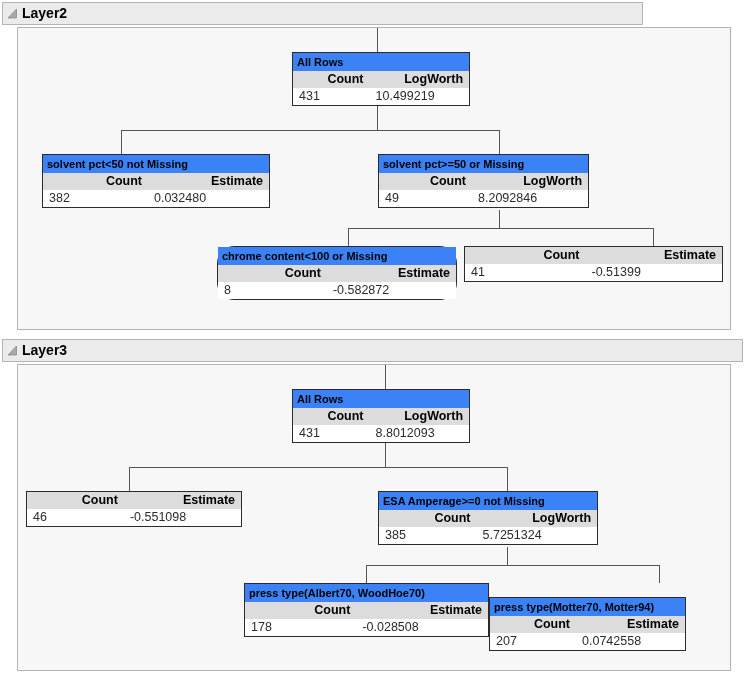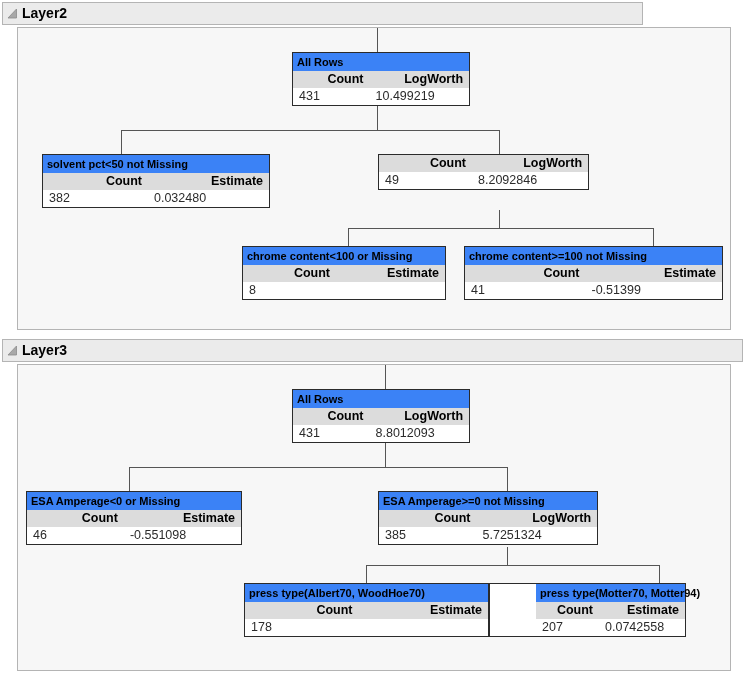--- a/index.html
+++ b/index.html
@@ -163,47 +163,48 @@
           <div class="col-val">382</div>
         </div>
         <div class="node-col">
           <div class="col-head">Estimate</div>
           <div class="col-val">0.032480</div>
         </div>
       </div>
     </div>
 
     <div class="node" style="left:360px; top:126px; width:211px;">
+      <div class="node-title">solvent pct&gt;=50 or Missing</div>
       <div class="node-cols">
         <div class="node-col">
           <div class="col-head">Count</div>
           <div class="col-val">49</div>
         </div>
         <div class="node-col">
           <div class="col-head">LogWorth</div>
           <div class="col-val">8.2092846</div>
         </div>
       </div>
     </div>
 
-    <div class="node" style="left:224px; top:218px; width:204px;">
+    <div class="node" style="left:199px; top:218px; width:240px;border-radius:17px;">
       <div class="node-title">chrome content&lt;100 or Missing</div>
       <div class="node-cols">
         <div class="node-col">
           <div class="col-head">Count</div>
           <div class="col-val">8</div>
         </div>
         <div class="node-col">
           <div class="col-head">Estimate</div>
+          <div class="col-val">-0.582872</div>
         </div>
       </div>
     </div>
 
     <div class="node" style="left:446px; top:218px; width:259px;">
-      <div class="node-title">chrome content&gt;=100 not Missing</div>
       <div class="node-cols">
         <div class="node-col">
           <div class="col-head">Count</div>
           <div class="col-val">41</div>
         </div>
         <div class="node-col">
           <div class="col-head">Estimate</div>
           <div class="col-val">-0.51399</div>
         </div>
       </div>
@@ -240,21 +241,20 @@
           <div class="col-val">431</div>
         </div>
         <div class="node-col">
           <div class="col-head">LogWorth</div>
           <div class="col-val">8.8012093</div>
         </div>
       </div>
     </div>
 
     <div class="node" style="left:8px; top:126px; width:216px;">
-      <div class="node-title">ESA Amperage&lt;0 or Missing</div>
       <div class="node-cols">
         <div class="node-col">
           <div class="col-head">Count</div>
           <div class="col-val">46</div>
         </div>
         <div class="node-col">
           <div class="col-head">Estimate</div>
           <div class="col-val">-0.551098</div>
         </div>
       </div>
@@ -276,25 +276,26 @@
 
     <div class="node" style="left:226px; top:218px; width:245px;">
       <div class="node-title">press type(Albert70, WoodHoe70)</div>
       <div class="node-cols">
         <div class="node-col">
           <div class="col-head">Count</div>
           <div class="col-val">178</div>
         </div>
         <div class="node-col">
           <div class="col-head">Estimate</div>
-        </div>
-      </div>
-    </div>
-
-    <div class="node" style="left:471px; top:218px; width:197px;padding-left:46px;">
+          <div class="col-val">-0.028508</div>
+        </div>
+      </div>
+    </div>
+
+    <div class="node" style="left:471px; top:232px; width:197px;">
       <div class="node-title">press type(Motter70, Motter94)</div>
       <div class="node-cols">
         <div class="node-col">
           <div class="col-head">Count</div>
           <div class="col-val">207</div>
         </div>
         <div class="node-col">
           <div class="col-head">Estimate</div>
           <div class="col-val">0.0742558</div>
         </div>

